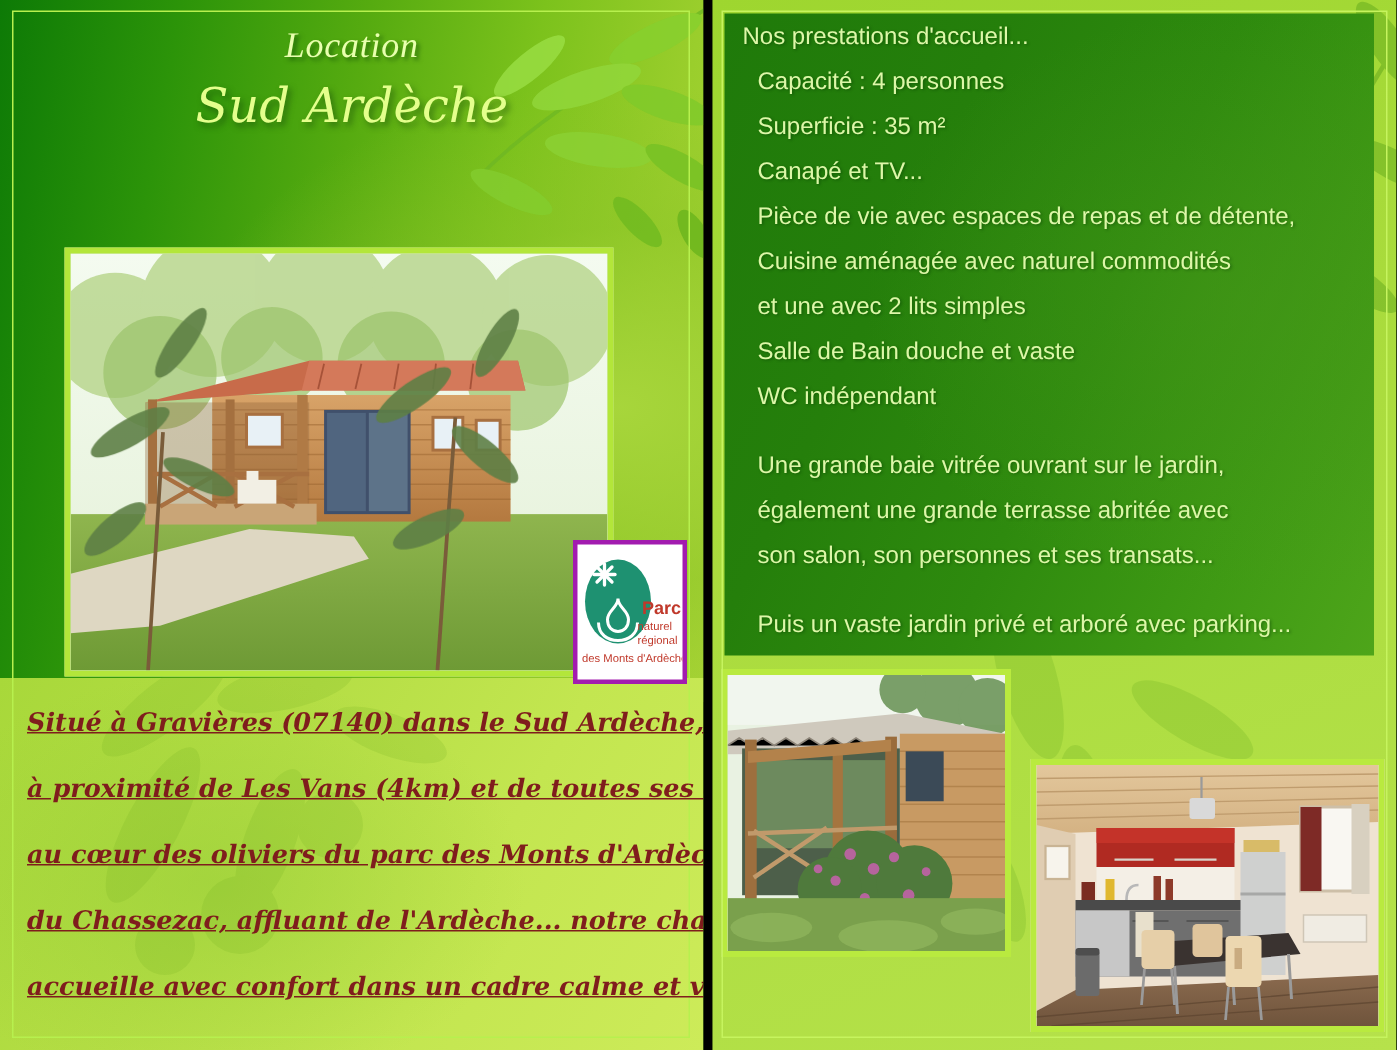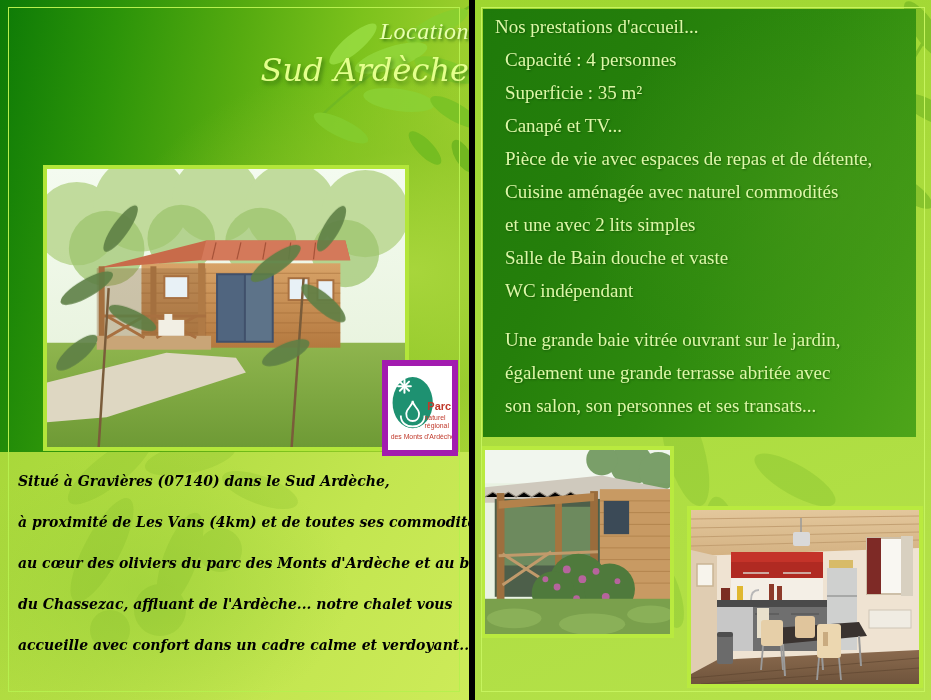--- a/index.html
+++ b/index.html
@@ -28,21 +28,21 @@
     position:absolute;left:8px;top:7px;width:452px;height:685px;
     border:1.5px solid #b7f04e;box-sizing:border-box;pointer-events:none;
   }
 
   
   .branch{position:absolute;pointer-events:none;}
   #branch-left{right:-10px;top:-4px;width:230px;height:200px;opacity:.95;}
   
   #leaf-wm-left{left:40px;top:430px;width:300px;height:260px;opacity:.30;}
 
-  .title-wrap{position:absolute;left:0;top:18px;width:469px;text-align:right;}
+  .title-wrap{position:absolute;left:0;top:18px;width:469px;text-align:center;}
   .t-location{
     font-size:24px;color:#e8ffae;letter-spacing:.5px;
     text-shadow:2px 2px 3px rgba(0,60,0,.55);
     font-family:"Liberation Serif",serif;font-style:italic;
   }
   .t-main{
     margin-top:4px;font-size:46px;font-weight:bold;color:#d9ff5c;
     font-style:italic;letter-spacing:.5px;
     text-shadow:3px 3px 4px rgba(20,70,10,.6);
     font-family:"DejaVu Serif",serif;
@@ -56,31 +56,32 @@
   
   #photo-main{
     position:absolute;left:43px;top:165px;width:366px;height:286px;
     border:4px solid #b3e63a;box-sizing:border-box;overflow:hidden;background:#cfe8b2;
   }
   #photo-main svg{display:block;width:100%;height:100%;}
 
   
   #parc-logo{
     position:absolute;left:382px;top:360px;width:76px;height:96px;
-    background:#ffffff;border:6px solid #a21caf;box-sizing:border-box;
-    display:flex;align-items:flex-start;justify-content:center;overflow:hidden;
+    background:#ffffff;border:3px solid #a21caf;box-sizing:border-box;
+    display:flex;align-items:flex-end;justify-content:center;overflow:hidden;
   }
   #parc-logo svg{display:block;}
 
   
   #desc-block{position:absolute;left:18px;top:474px;width:436px;}
   .desc-line{
-    font-size:14px;color:#000000;font-weight:bold;font-style:italic;
+    font-size:17px;color:#7f1d1d;font-weight:bold;font-style:italic;
     font-family:"DejaVu Serif",serif;line-height:1;margin-bottom:27px;
     white-space:nowrap;
+    text-decoration:underline;
   }
 
   
   #divider{position:absolute;left:469px;top:0;width:6px;height:700px;background:#000;}
 
   
   #right-panel{
     position:absolute;left:475px;top:0;width:456px;height:700px;overflow:hidden;
     background:linear-gradient(160deg,#9ed62f 0%, #a9db3c 40%, #b6e24b 100%);
   }
@@ -93,21 +94,21 @@
 
   
   #features{
     position:absolute;left:8px;top:9px;width:433px;height:428px;
     background:
       radial-gradient(ellipse 360px 280px at 80% 45%, rgba(70,150,25,.50) 0%, rgba(0,0,0,0) 70%),
       linear-gradient(115deg,#1f7a0a 0%, #257f0b 30%, #2e8a0e 55%, #3f9a14 80%, #4ea51a 100%);
     box-sizing:border-box;padding:8px 0 0 0;overflow:hidden;
   }
   .feat-line{
-    font-size:19px;color:#ddf7a8;font-family:Liberation Serif, serif;
+    font-size:16px;color:#ddf7a8;font-family:Liberation Sans, sans-serif;
     line-height:1;padding:0 0 0 22px;margin-bottom:14px;white-space:nowrap;
     text-shadow:1px 1px 2px rgba(0,50,0,.45);position:relative;z-index:3;
   }
   .feat-line.lead{padding-left:12px;}
   .feat-spacer{height:16px;}
 
   
   #photo-terrace{
     position:absolute;left:481px;top:446px;width:193px;height:192px;
     border:4px solid #b9ea3f;box-sizing:border-box;overflow:hidden;background:#d3e4c0;z-index:4;

